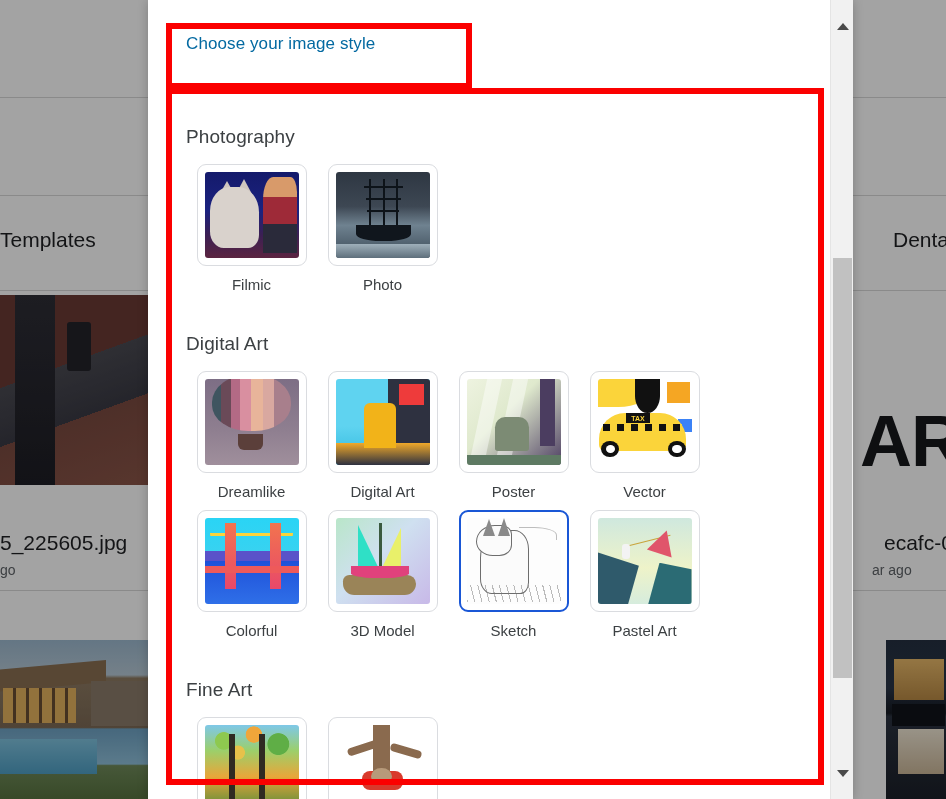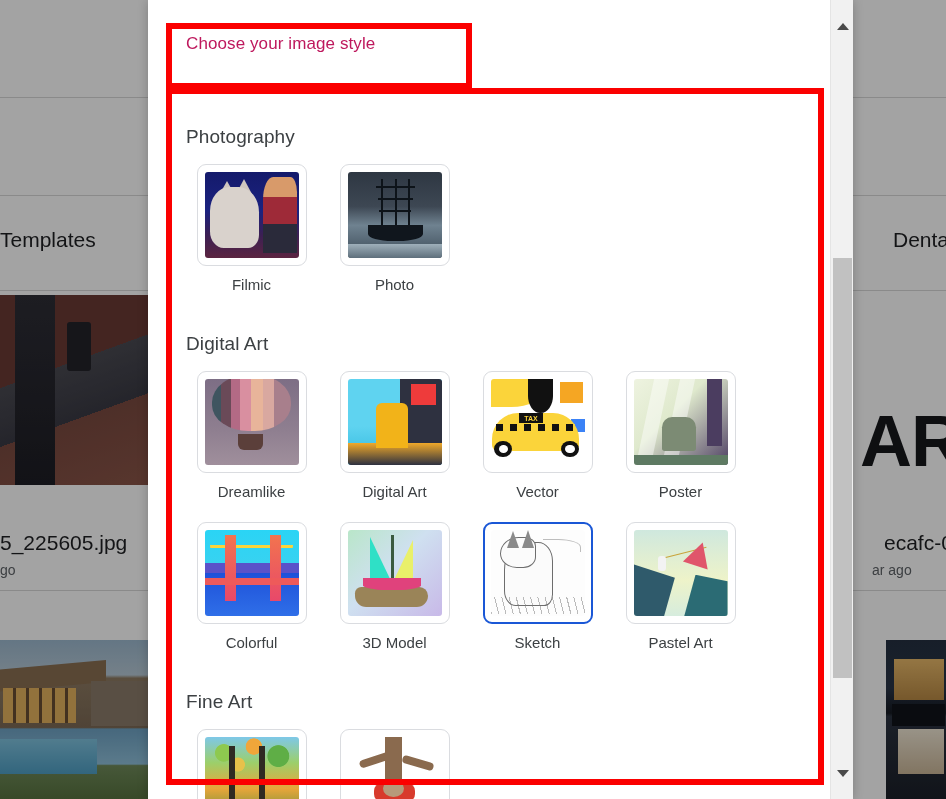--- a/index.html
+++ b/index.html
@@ -90,21 +90,21 @@
   }
 
   .modal-header {
     position: absolute; left: 0; top: 0; width: 705px; height: 88px;
     display: flex; align-items: center;
     padding-left: 38px;
     background: #fff;
   }
   .modal-title {
     font-size: 17px;
-    color: #be185d;
+    color: #0369a1;
     letter-spacing: 0.1px;
   }
 
   .modal-body {
     position: absolute; left: 0; top: 88px; width: 685px; height: 711px;
     overflow: hidden;
     padding-left: 38px;
     background: #fff;
   }
 
@@ -113,21 +113,21 @@
     color: #3c4043;
     margin: 0 0 16px 0;
     letter-spacing: 0.1px;
   }
   .section { margin-bottom: 14px; margin-top: 30px; }
   .section.first { padding-top: 8px; }
 
   .style-grid {
     display: flex;
     flex-wrap: wrap;
-    gap: 12px;
+    gap: 0;
   }
   .style-cell {
     width: 131px;
     margin-bottom: 10px;
     display: flex;
     flex-direction: column;
     align-items: center;
   }
   .thumb-frame {
     width: 110px; height: 102px;
@@ -541,48 +541,48 @@
                   <div class="wall"></div>
                   <div class="red"></div>
                   <div class="floor"></div>
                   <div class="chair"></div>
                 </div>
               </div>
               <div class="style-label">Digital Art</div>
             </div>
             <div class="style-cell">
               <div class="thumb-frame">
+                <div class="thumb-img art-poster">
+                  <div class="ray r1"></div>
+                  <div class="ray r2"></div>
+                  <div class="trunk"></div>
+                  <div class="deer"></div>
+                  <div class="ground"></div>
+                </div>
+              </div>
+              <div class="style-label">Poster</div>
+            </div>
+            <div class="style-cell">
+              <div class="thumb-frame">
                 <div class="thumb-img art-vector">
                   <div class="bgblob"></div>
                   <div class="sq-or"></div>
                   <div class="blk"></div>
                   <div class="blue"></div>
                   <div class="taxi"></div>
                   <div class="checker"></div>
                   <div class="taxsign">TAX</div>
                   <div class="wheel w1"></div>
                   <div class="wheel w2"></div>
                 </div>
               </div>
               <div class="style-label">Vector</div>
             </div>
             <div class="style-cell">
               <div class="thumb-frame">
-                <div class="thumb-img art-poster">
-                  <div class="ray r1"></div>
-                  <div class="ray r2"></div>
-                  <div class="trunk"></div>
-                  <div class="deer"></div>
-                  <div class="ground"></div>
-                </div>
-              </div>
-              <div class="style-label">Poster</div>
-            </div>
-            <div class="style-cell">
-              <div class="thumb-frame">
                 <div class="thumb-img art-colorful">
                   <div class="hills"></div>
                   <div class="cable"></div>
                   <div class="tower t1"></div>
                   <div class="tower t2"></div>
                   <div class="deck"></div>
                 </div>
               </div>
               <div class="style-label">Colorful</div>
             </div>

